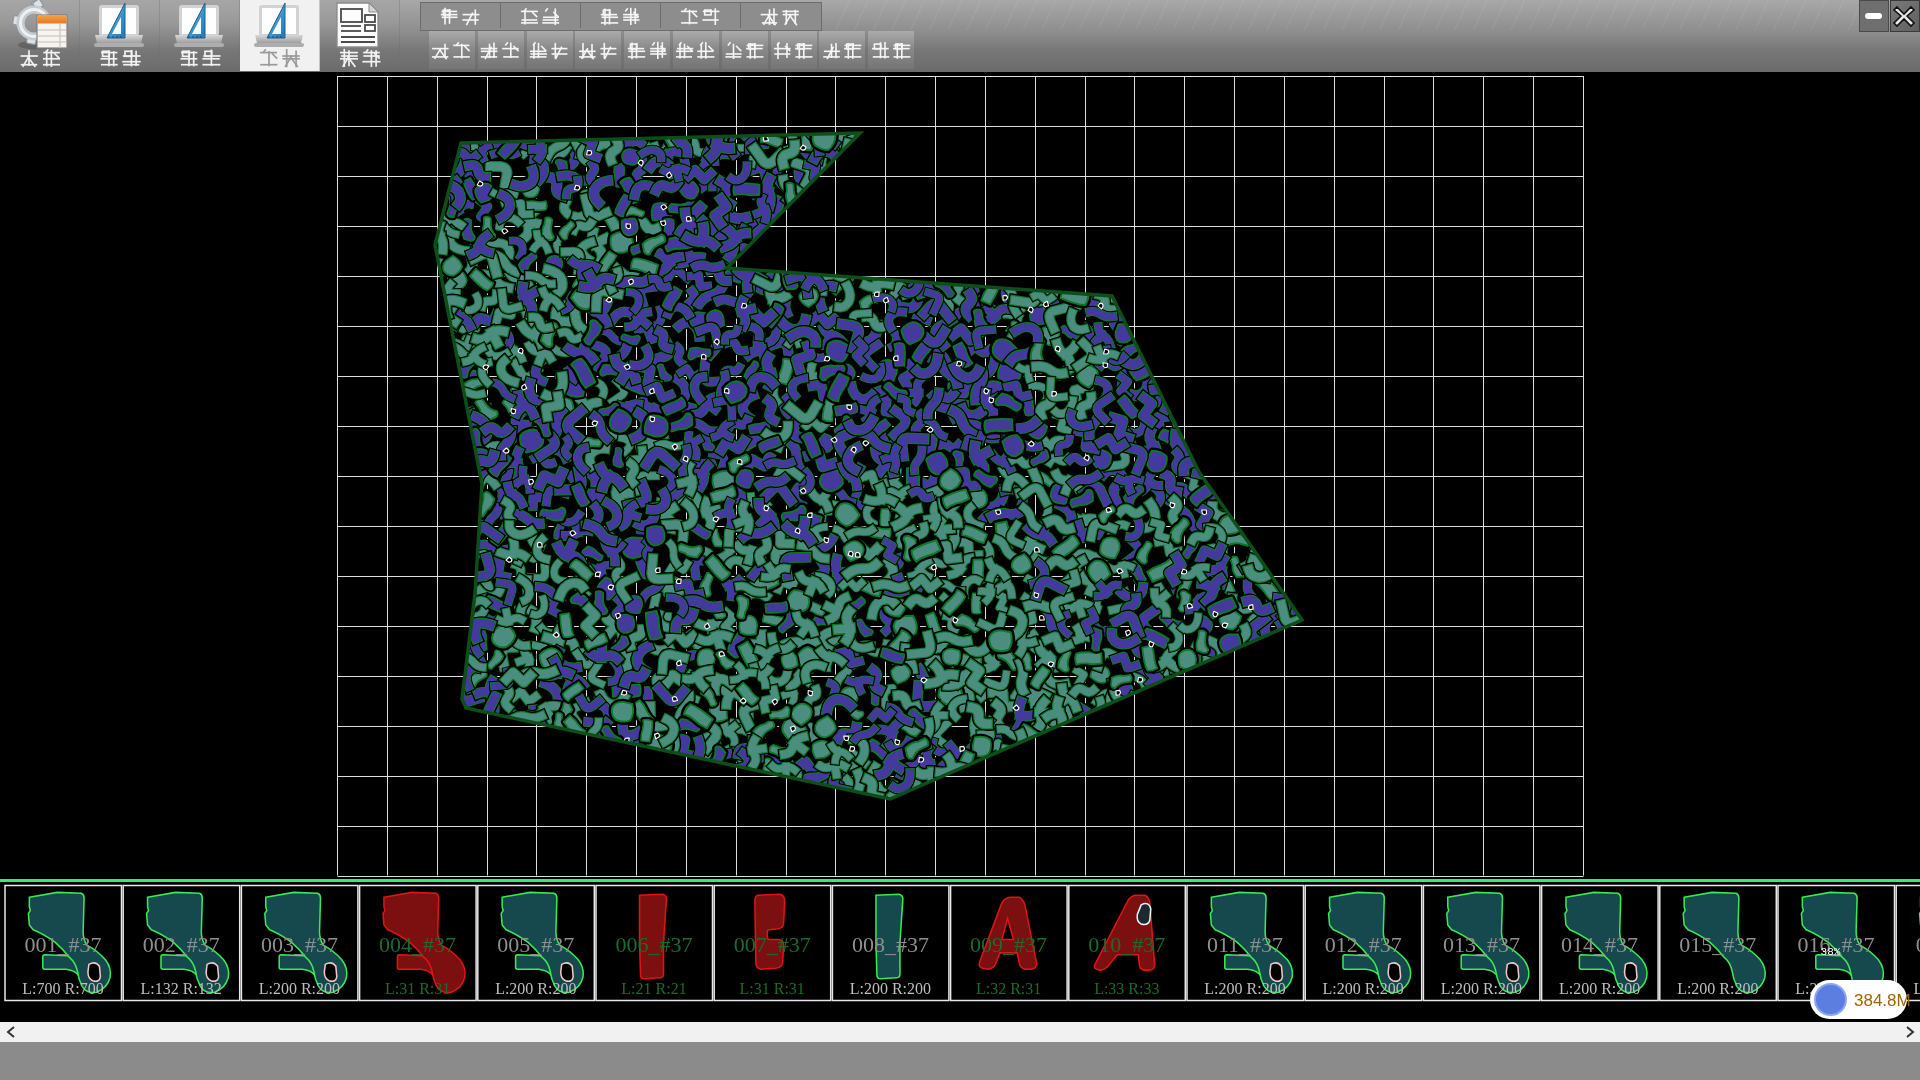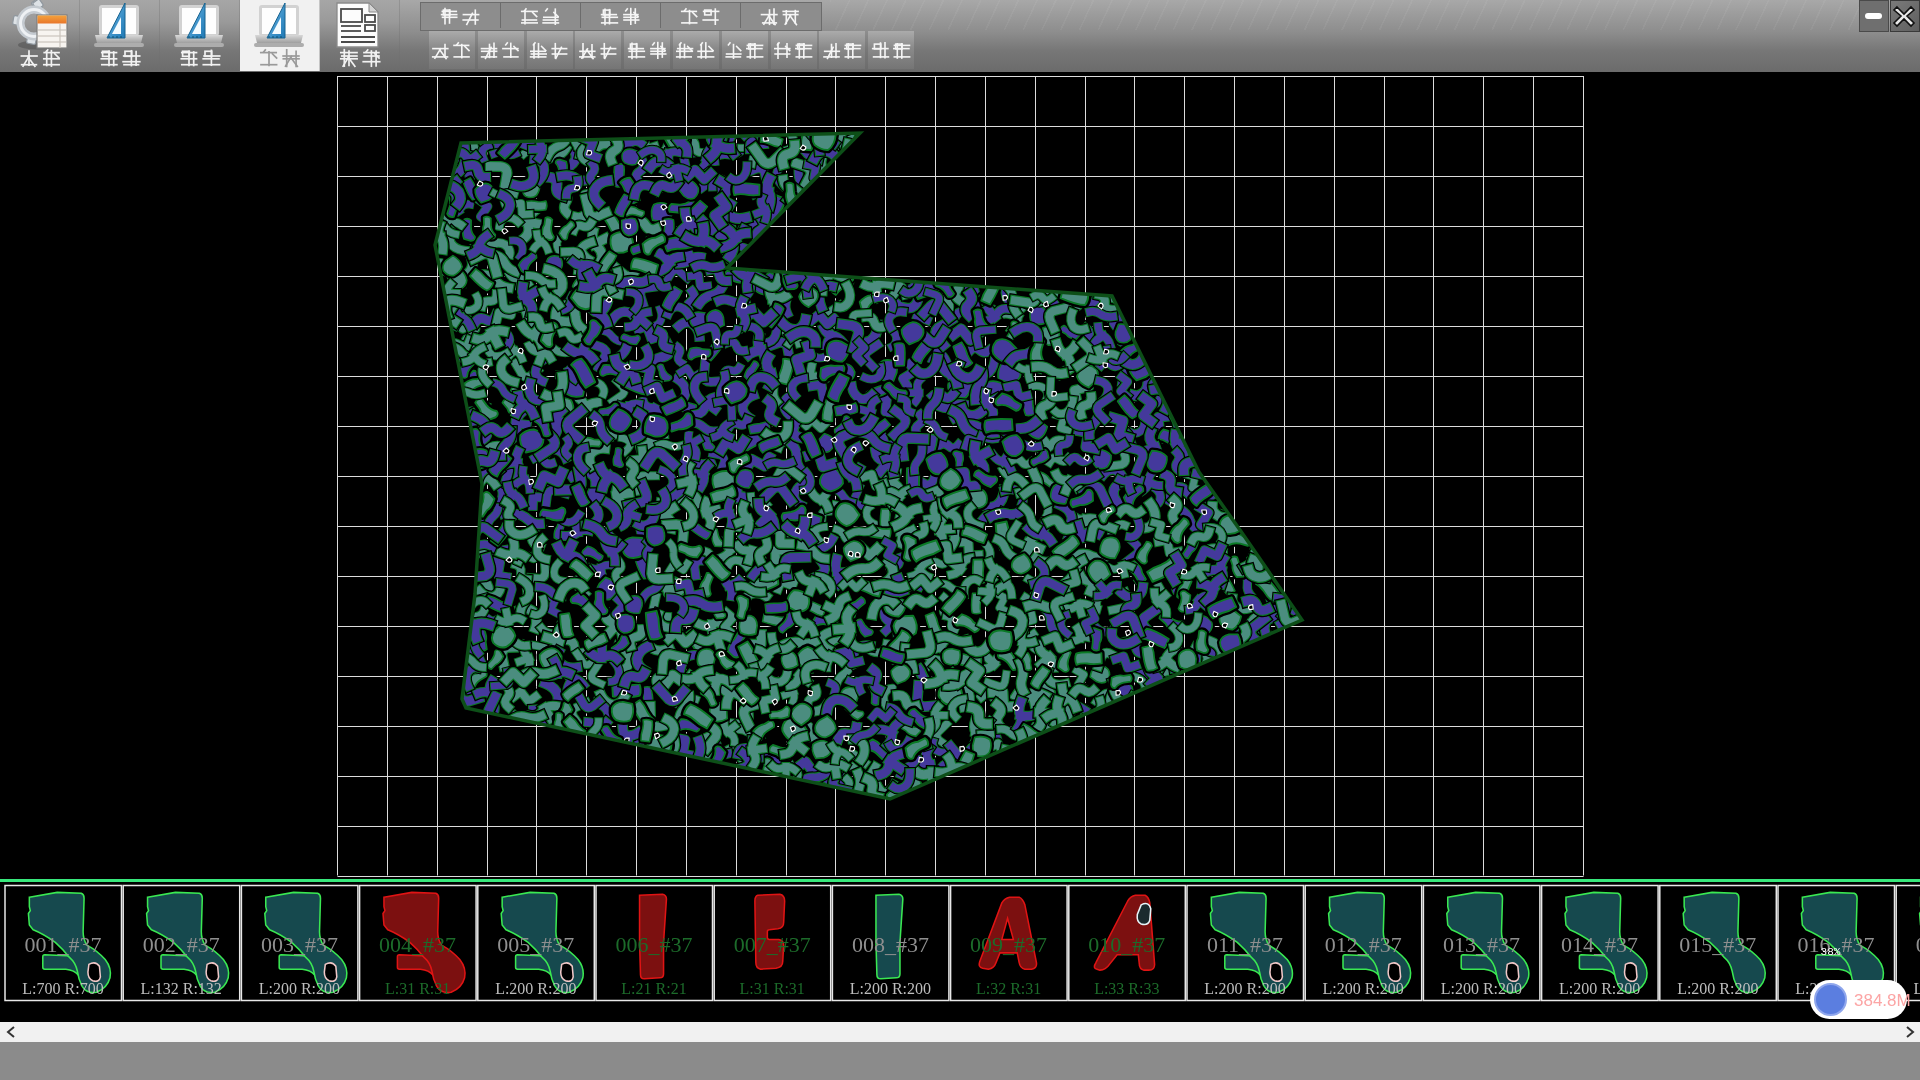--- a/index.html
+++ b/index.html
@@ -2133,12 +2133,12 @@
 <svg class="abs" style="left:5px;top:1026px" width="14" height="12">
     <path d="M9,1 L3,6 L9,11" fill="none" stroke="#333" stroke-width="2"></path>
   </svg>
 <svg class="abs" style="left:1902px;top:1026px" width="14" height="12">
     <path d="M5,1 L11,6 L5,11" fill="none" stroke="#333" stroke-width="2"></path>
   </svg>
 <div class="abs" style="left:0;top:1042px;width:1920px;height:38px;background:#8b8b8b"></div>
 <div class="abs" style="left:1810px;top:980px;width:97px;height:39px;background:#fff;border-radius:20px"></div>
 <div class="abs" style="left:1814px;top:983px;width:33px;height:33px;background:#5b7ee0;border:2px solid #8fa6ec;border-radius:50%;box-sizing:border-box"></div>
 <div class="abs" style="left:1814px;top:946px;width:33px;text-align:center;color:#fff;font-size:11px;font-family:Liberation Mono, monospace">38%</div>
-<div class="abs" style="left:1854px;top:991px;color:#fca5a5;font-size:17px;font-family:'Liberation Sans',sans-serif">384.8M</div>
+<div class="abs" style="left:1854px;top:991px;color:#a16207;font-size:17px;font-family:'Liberation Sans',sans-serif">384.8M</div>
 </body></html>

